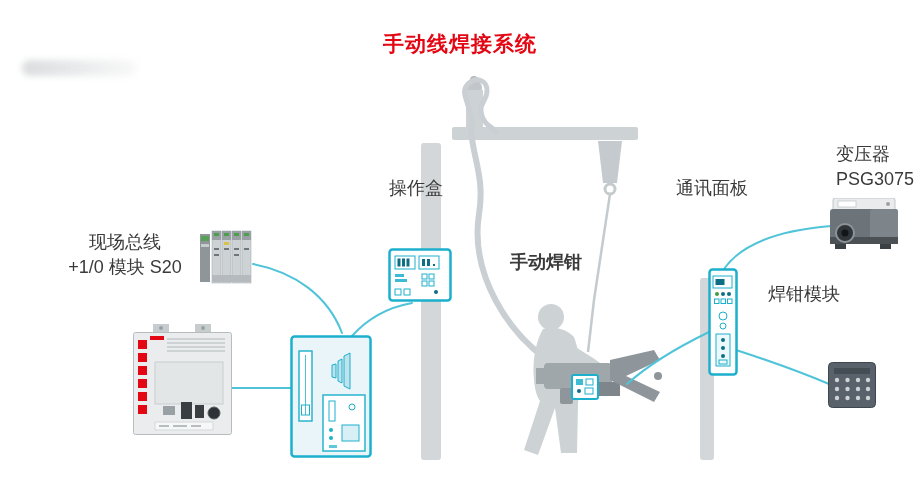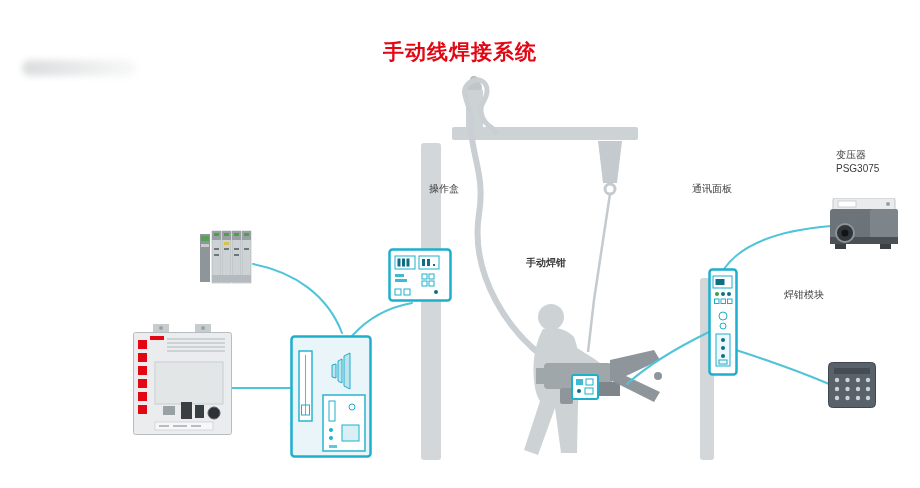--- a/index.html
+++ b/index.html
@@ -3,28 +3,27 @@
 <meta charset="utf-8">
 <style>
   html,body{margin:0;padding:0;background:#fff;}
   .stage{
     position:relative;width:920px;height:488px;background:#ffffff;overflow:hidden;
     font-family:"Liberation Sans","DejaVu Sans",sans-serif;
   }
   .scene-svg{position:absolute;left:0;top:0;z-index:1;}
   .device{position:absolute;z-index:2;}
   .lbl{
-    position:absolute;z-index:3;color:#3a3a3a;font-size:10px;line-height:1.4;
+    position:absolute;z-index:3;color:#3a3a3a;font-size:18px;line-height:1.4;
     white-space:nowrap;
-    margin-top:6px;
   }
   .lbl .line{display:block;}
   .center{text-align:center;}
   .title{
-    position:absolute;top:38px;left:0;right:0;z-index:3;text-align:center;
+    position:absolute;top:30px;left:0;right:0;z-index:3;text-align:center;
     color:#e30613;font-size:21px;font-weight:bold;letter-spacing:1px;
   }
   .watermark{
     position:absolute;left:22px;top:60px;width:115px;height:16px;z-index:1;
     background:linear-gradient(90deg,rgba(150,156,160,.35),rgba(200,204,206,.12));
     filter:blur(3px);border-radius:8px;
   }
 </style>
 </head>
 <body>
@@ -274,33 +273,37 @@
   <div class="device" style="left:571px;top:374px;width:28px;height:26px;">
     <svg width="28" height="26" viewBox="0 0 28 26">
       <rect x="1" y="1" width="26" height="24" rx="2" fill="#fff" stroke="#1cb0cd" stroke-width="2"></rect>
       <rect x="5" y="5" width="7" height="6" fill="#1cb0cd" opacity="0.85"></rect>
       <rect x="15" y="5" width="7" height="6" fill="none" stroke="#1cb0cd" stroke-width="1"></rect>
       <circle cx="8" cy="17" r="2" fill="#0d6e84"></circle>
       <rect x="14" y="14" width="8" height="6" fill="none" stroke="#1cb0cd" stroke-width="1"></rect>
     </svg>
   </div>
 
-  <div class="lbl center" style="left:408px;top:176px;width:72px;text-align:center;">
+  <div class="lbl center" style="left:380px;top:176px;width:72px;text-align:center;">
     <span class="line">操作盒</span>
   </div>
 
   <div class="lbl center" style="left:672px;top:176px;width:80px;">
     <span class="line">通讯面板</span>
   </div>
 
   <div class="lbl" style="left:836px;top:142px;">
     <span class="line">变压器</span>
     <span class="line">PSG3075</span>
   </div>
 
+  <div class="lbl center" style="left:55px;top:230px;width:140px;">
+    <span class="line">现场总线</span>
+    <span class="line">+1/0 模块 S20</span>
+  </div>
 
   <div class="lbl center" style="left:18px;top:357px;width:100px;">
   </div>
 
   <div class="lbl center" style="left:506px;top:250px;width:80px;font-weight:bold;">
     <span class="line">手动焊钳</span>
   </div>
 
   <div class="lbl center" style="left:768px;top:282px;width:72px;">
     <span class="line">焊钳模块</span>

